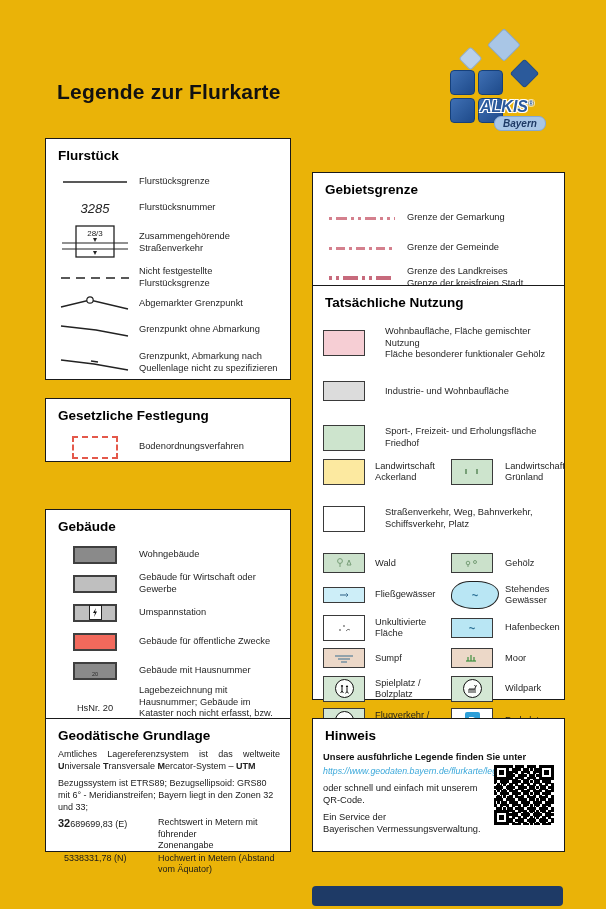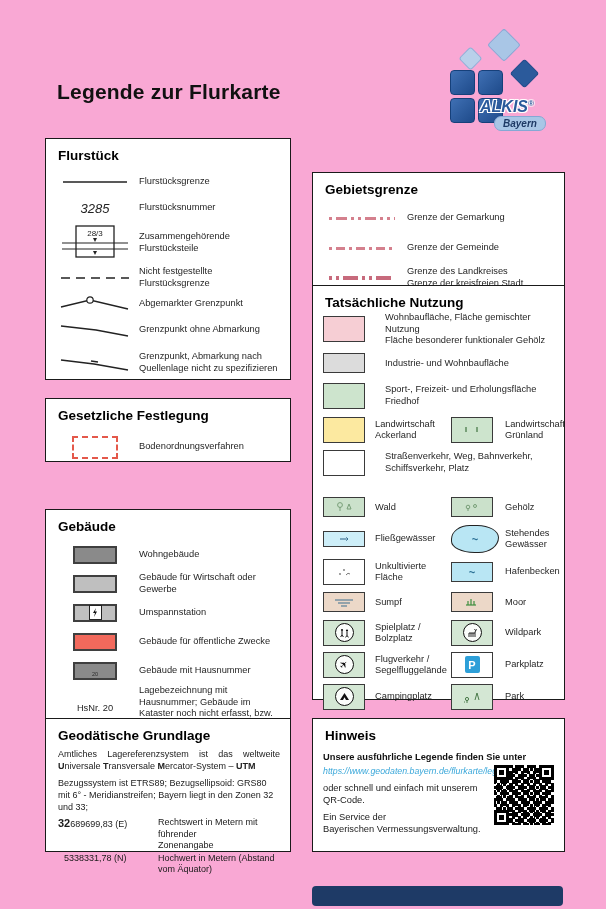--- a/index.html
+++ b/index.html
@@ -1,16 +1,16 @@
 <!DOCTYPE html>
 <html><head>
 <meta charset="utf-8">
 <style>
   html,body{margin:0;padding:0;background:#fff;}
-  .page{position:relative;width:606px;height:909px;background:#f9a8d4;
+  .page{position:relative;width:606px;height:909px;background:#eab308;
         font-family:"Liberation Sans",sans-serif;color:#1a1a1a;overflow:hidden;}
   .title{position:absolute;left:57px;top:80px;font-size:21px;font-weight:bold;letter-spacing:.2px;color:#111;}
 
   
   .logo{position:absolute;left:446px;top:30px;width:120px;height:102px;}
   .sqgrid{position:absolute;left:4px;top:40px;width:53px;height:53px;display:grid;
           grid-template-columns:1fr 1fr;grid-template-rows:1fr 1fr;gap:3px;}
   .sq{background:linear-gradient(135deg,#3f70b4,#1e4a8a);border:1px solid #16407a;border-radius:4px;}
   .dm{position:absolute;transform:rotate(45deg);border-radius:3px;}
   .dm1{left:16px;top:20px;width:15px;height:15px;background:#b9d0ea;border:1px solid #8fb0d8;}
@@ -62,21 +62,21 @@
   
   .ggrow{display:flex;align-items:center;min-height:30px;}
   .ggrow .sym{width:80px;flex:none;display:flex;justify-content:flex-start;align-items:center;padding-left:6px;box-sizing:border-box;}
   .ggrow .lbl{flex:1;padding-left:4px;}
   .gline{width:66px;height:3px;}
   .gl1{background:repeating-linear-gradient(90deg,#d4808d 0 3px,transparent 3px 7px,#d4808d 7px 18px,transparent 18px 22px,#d4808d 22px 25px,transparent 25px 29px);}
   .gl2{background:repeating-linear-gradient(90deg,#d4808d 0 3px,transparent 3px 7px,#d4808d 7px 16px,transparent 16px 20px);}
   .gl3{height:4px;background:repeating-linear-gradient(90deg,#c76a7c 0 3px,transparent 3px 7px,#c76a7c 7px 10px,transparent 10px 14px,#c76a7c 14px 29px,transparent 29px 33px);}
 
   
-  .nrow{display:flex;align-items:center;min-height:29px;margin-top:2px;}
+  .nrow{display:flex;align-items:center;min-height:29px;margin-top:16px;}
   .nrow .sym{width:52px;flex:none;display:flex;justify-content:flex-start;}
   .nrow .lbl{flex:1;padding-left:10px;}
   .sw{width:42px;height:20px;border:1.3px solid #3a3a3a;box-sizing:border-box;
       display:flex;align-items:center;justify-content:center;}
   .sw.tall{height:26px;}
   .sw.pink{background:#f6ced4;}
   .sw.gray{background:#dcdcdc;}
   .sw.green{background:#cde4cd;}
   .sw.yellow{background:#fce9a0;}
   .sw.white{background:#ffffff;}
@@ -163,21 +163,21 @@
         <div class="sym">
           <svg width="70" height="40" viewBox="0 0 70 40">
             <rect x="16" y="3" width="38" height="31" fill="#fff" stroke="#222" stroke-width="1.3"></rect>
             <text x="35" y="13" text-anchor="middle" font-size="8" fill="#222">28/3</text>
             <path d="M33 15 h4 l-2 4 z" fill="#222"></path>
             <line x1="2" y1="20" x2="68" y2="20" stroke="#222" stroke-width="1.2"></line>
             <line x1="2" y1="26" x2="68" y2="26" stroke="#222" stroke-width="1.2"></line>
             <path d="M33 32 h4 l-2 -4 z" fill="#222" transform="rotate(180 35 30)"></path>
           </svg>
         </div>
-        <div class="lbl">Zusammengehörende Flurstücksteile</div>
+        <div class="lbl">Zusammengehörende Straßenverkehr</div>
       </div>
       <div class="srow">
         <div class="sym">
           <svg width="70" height="10" viewBox="0 0 70 10">
               <line x1="1" y1="5" x2="69" y2="5" stroke="#222" stroke-width="1.5" stroke-dasharray="9,6"></line>
             </svg>
         </div>
         <div class="lbl">Nicht festgestellte Flurstücksgrenze</div>
       </div>
       <div class="srow">

